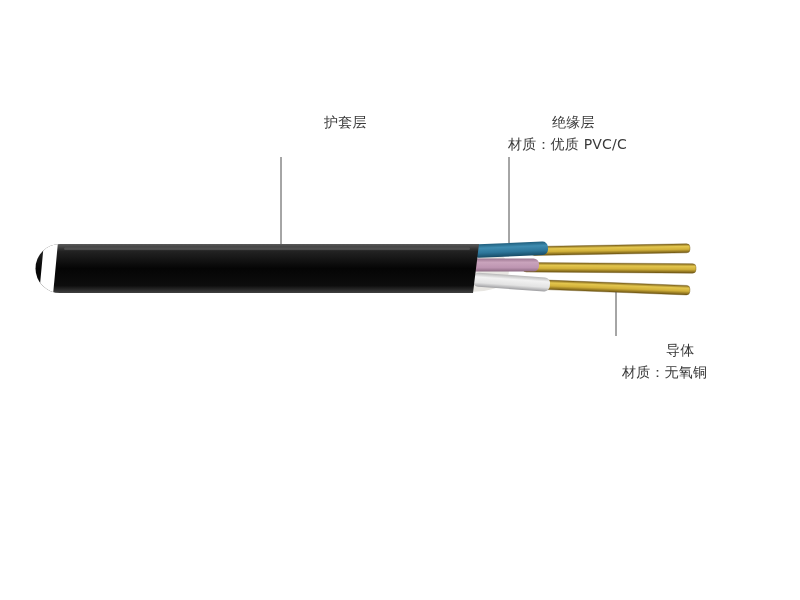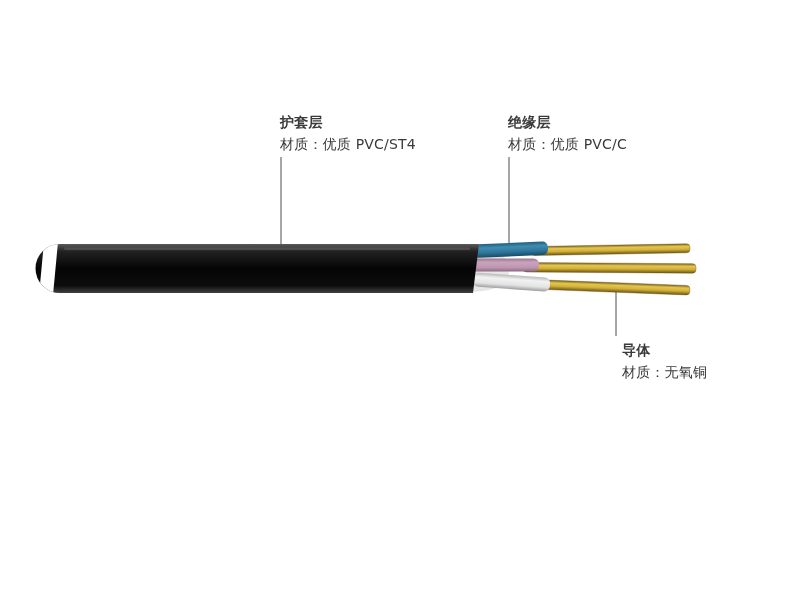--- a/index.html
+++ b/index.html
@@ -20,21 +20,21 @@
   }
   .label {
     position: absolute;
     font-size: 14px;
     line-height: 22px;
     color: #3a3a3a;
     letter-spacing: 0.2px;
     white-space: nowrap;
     z-index: 2;
   }
-  .label-title { font-weight: 700; }
+  .label-title { font-weight: 400; margin-left: 44px; }
   .label-material { font-weight: 400; }
 </style>
 </head>
 <body>
 
 <div class="canvas">
 
   <svg class="scene" viewBox="0 0 800 600">
     <defs>
       <linearGradient id="gSheath" x1="0" y1="0" x2="0" y2="1">
@@ -105,21 +105,20 @@
 
     <g>
       <line x1="281" y1="157" x2="281" y2="244" stroke="#4d4d4d" stroke-width="1"></line>
       <line x1="509" y1="157" x2="509" y2="243" stroke="#4d4d4d" stroke-width="1"></line>
       <line x1="616" y1="292" x2="616" y2="336" stroke="#4d4d4d" stroke-width="1"></line>
     </g>
   </svg>
 
   <div class="label" style="left:280px; top:111px;">
     <div class="label-title">护套层</div>
-    <div class="label-material">材质：优质 PVC/ST4</div>
   </div>
 
   <div class="label" style="left:622px; top:339px;">
     <div class="label-title">导体</div>
     <div class="label-material">材质：无氧铜</div>
   </div>
 
   <div class="label" style="left:508px; top:111px;">
     <div class="label-title">绝缘层</div>
     <div class="label-material">材质：优质 PVC/C</div>

